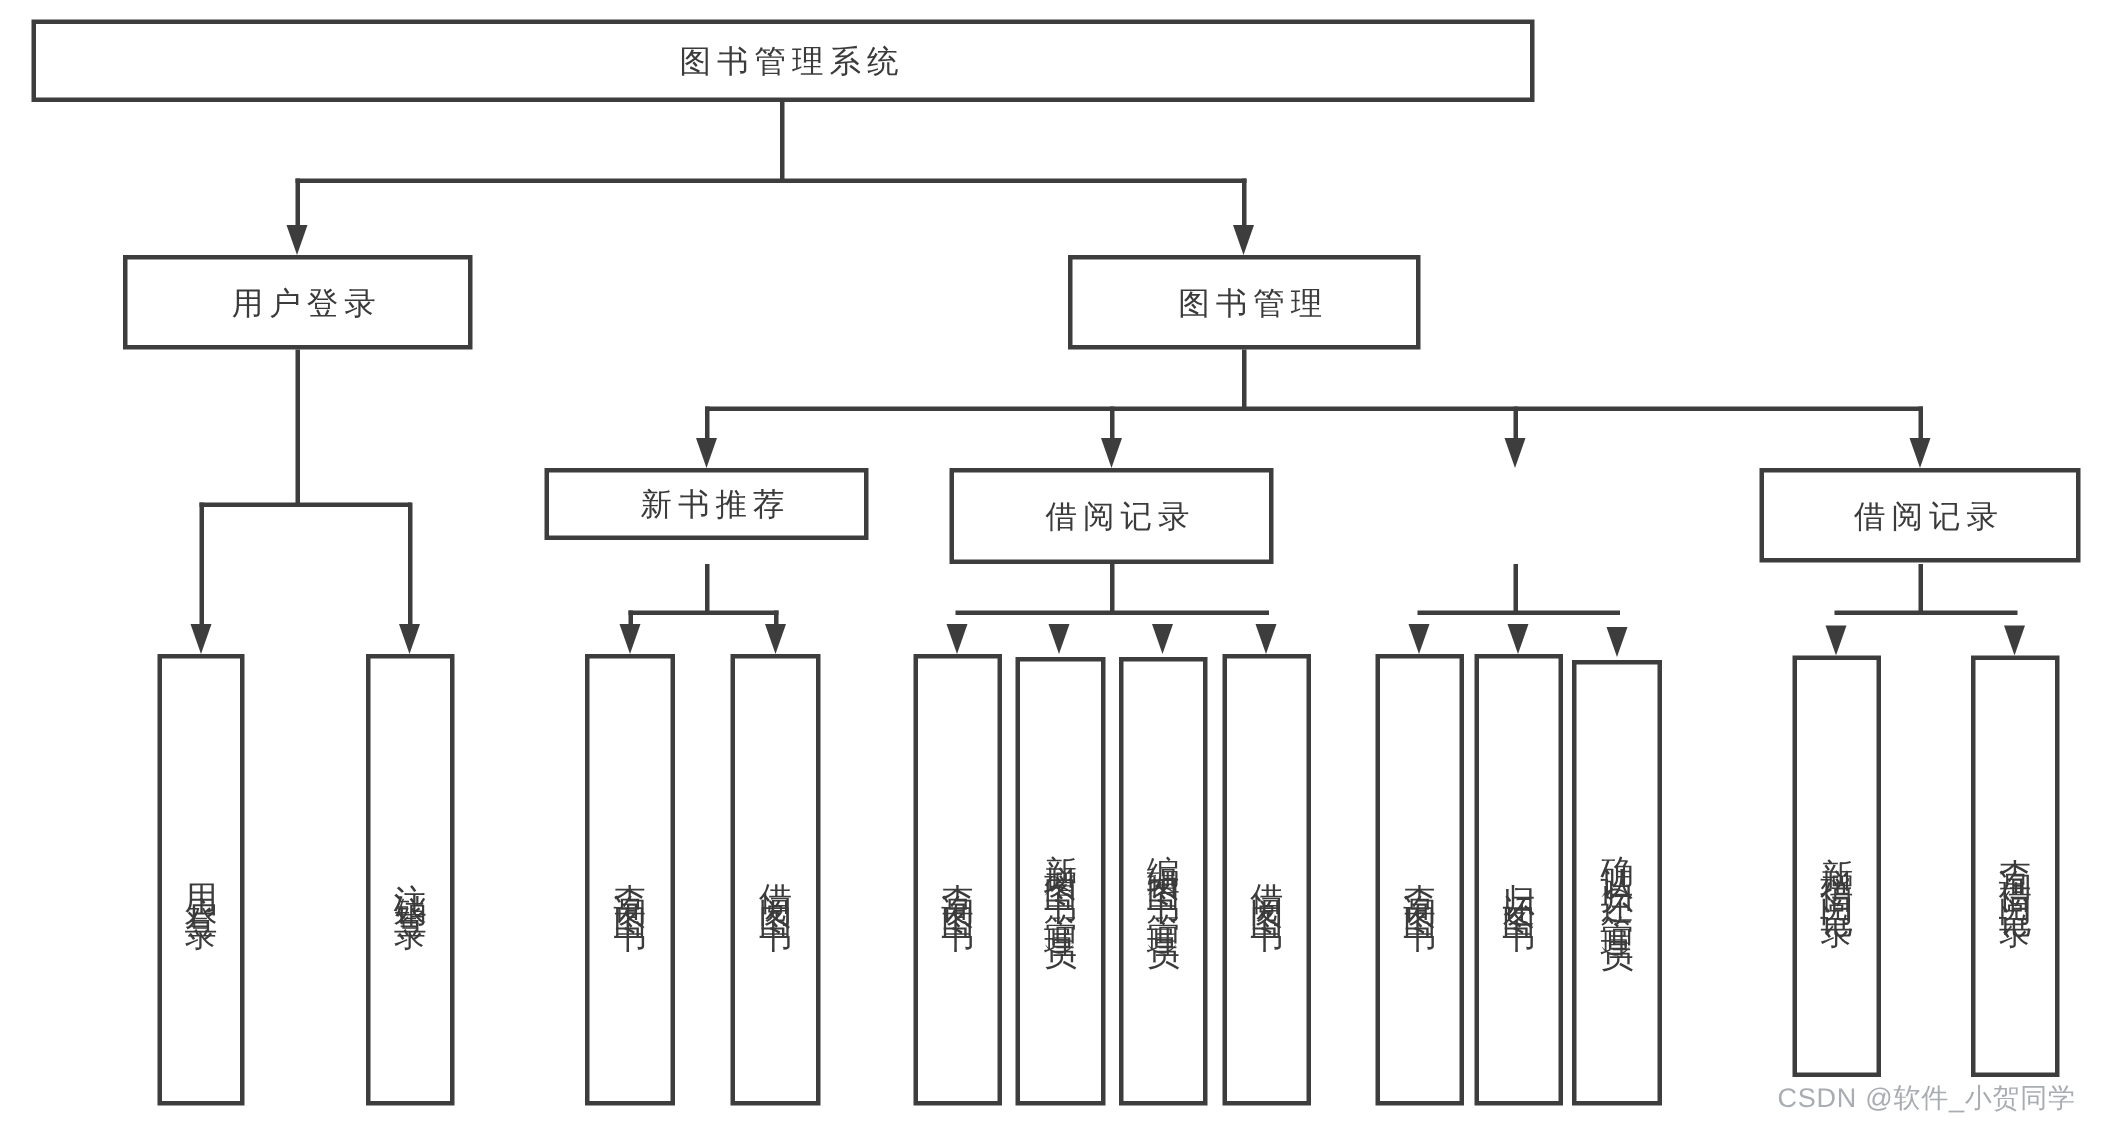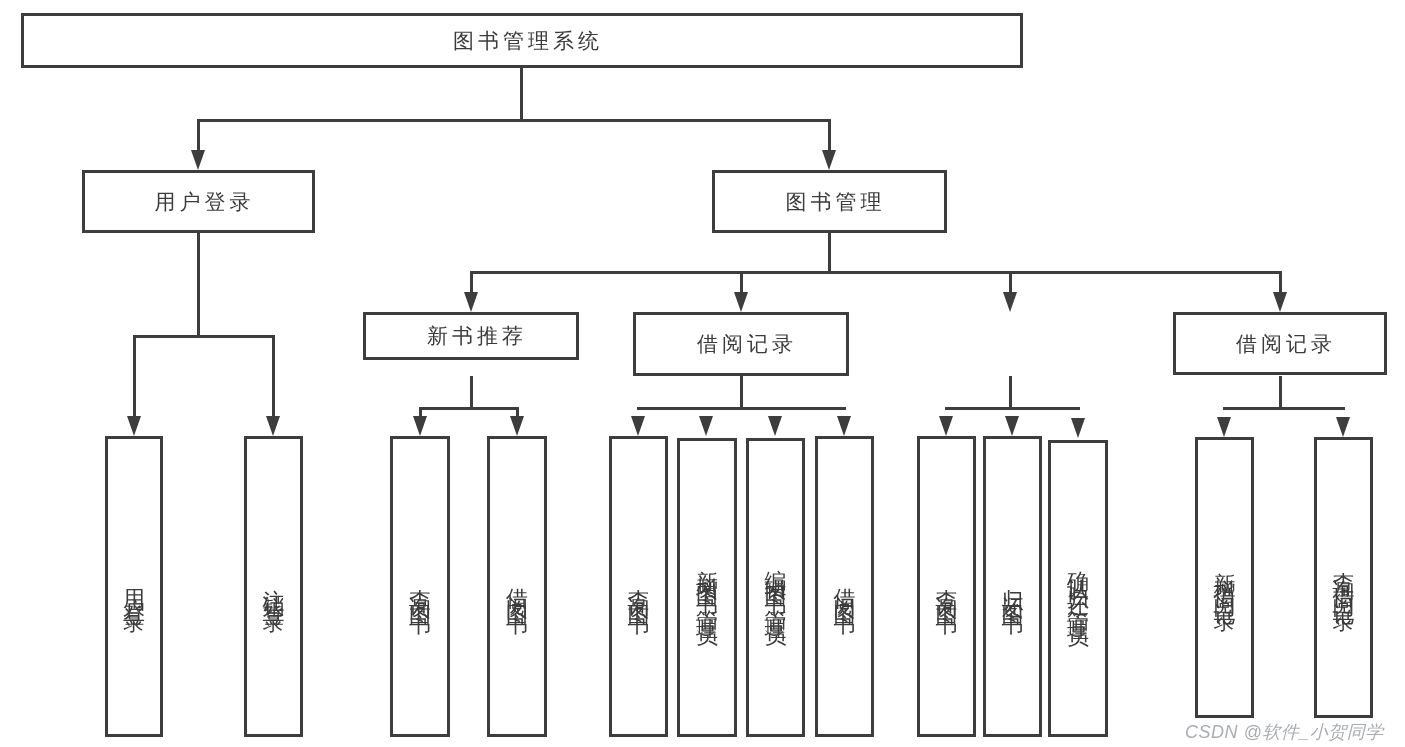--- a/index.html
+++ b/index.html
@@ -43,21 +43,20 @@
     position:absolute;width:0;height:0;
     border-left:7px solid transparent;
     border-right:7px solid transparent;
     border-top:20px solid var(--line);
   }
   .watermark{
     position:absolute;
     font-size:18px;color:var(--wm);
     letter-spacing:0.5px;white-space:nowrap;
     z-index:5;
-    font-style:italic;
   }
 </style>
 </head>
 <body>
 
 <div class="stage">
 
   <div class="node" style="left:21px;top:13px;width:1002px;height:55px">图书管理系统</div>
 
   <div class="vl" style="left:520px;top:68px;height:53px"></div>

